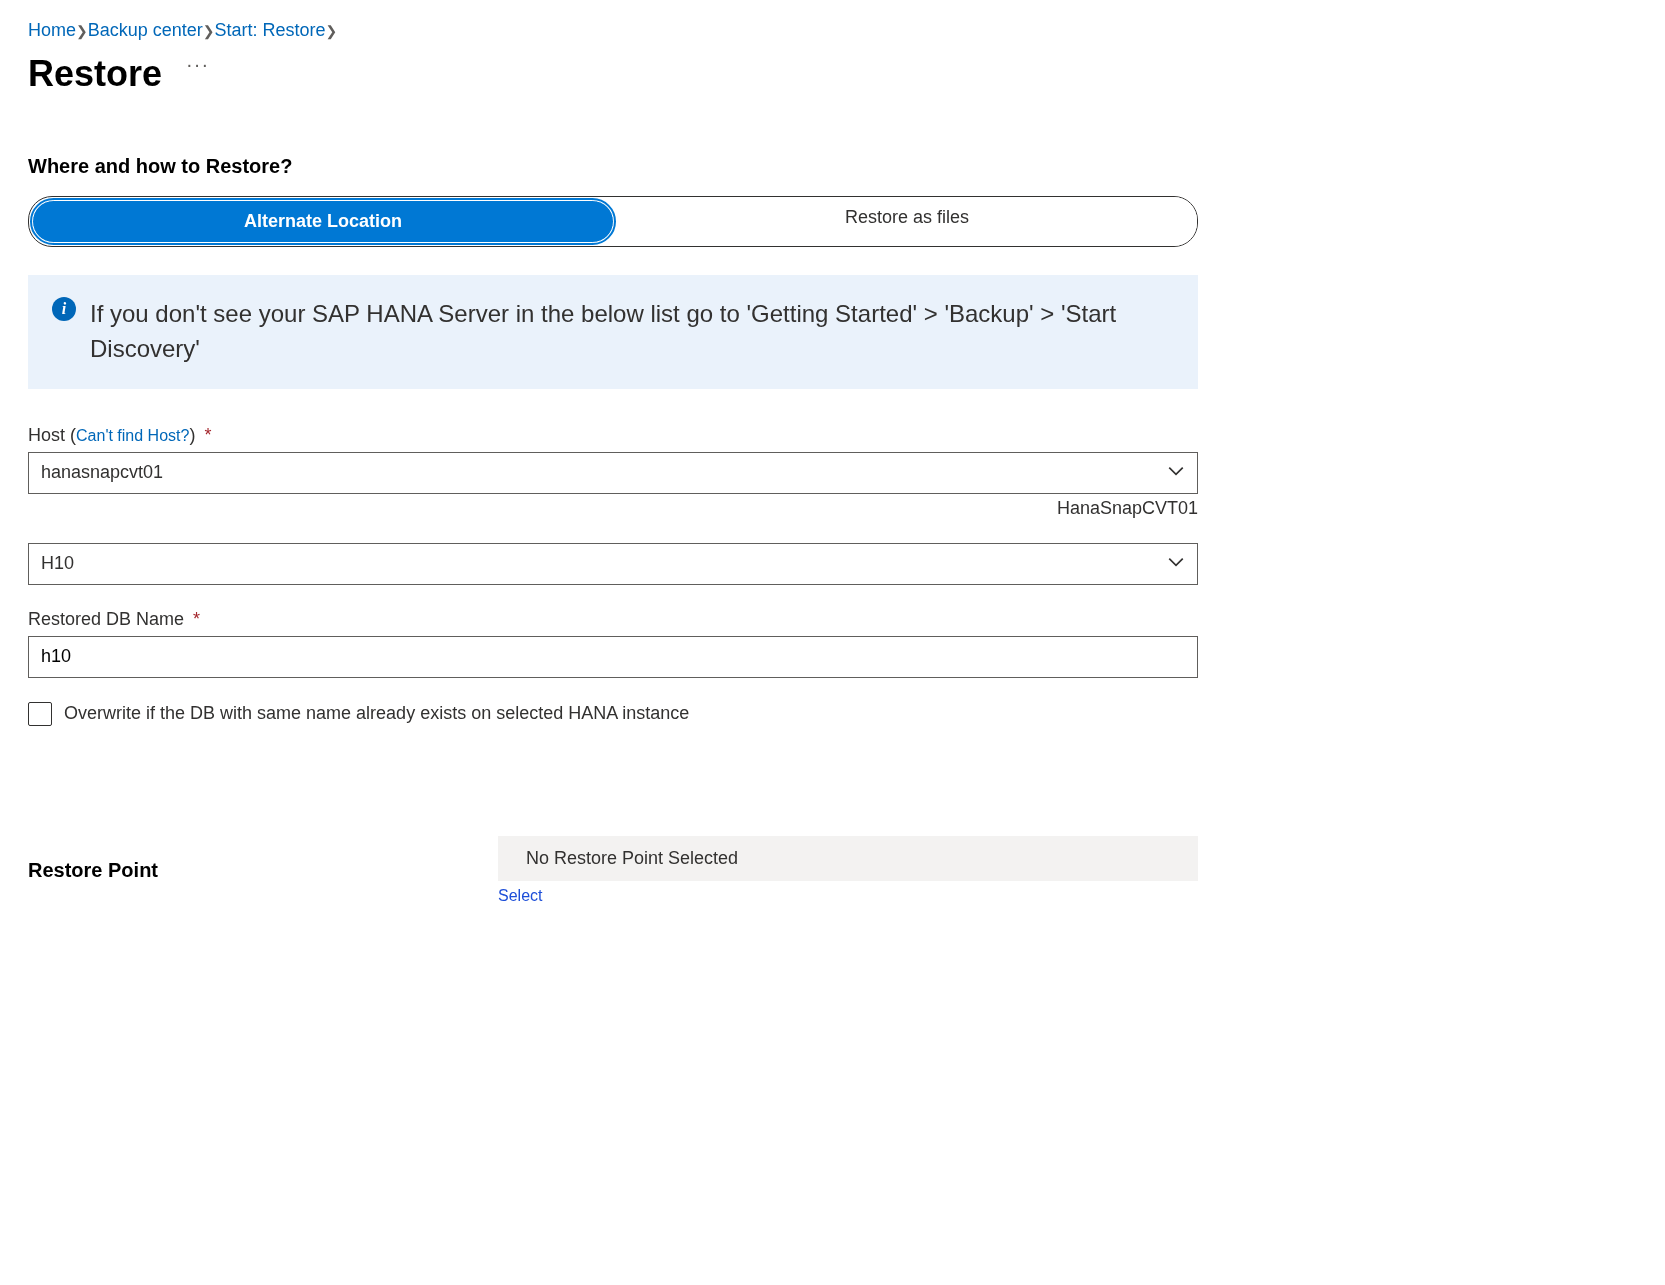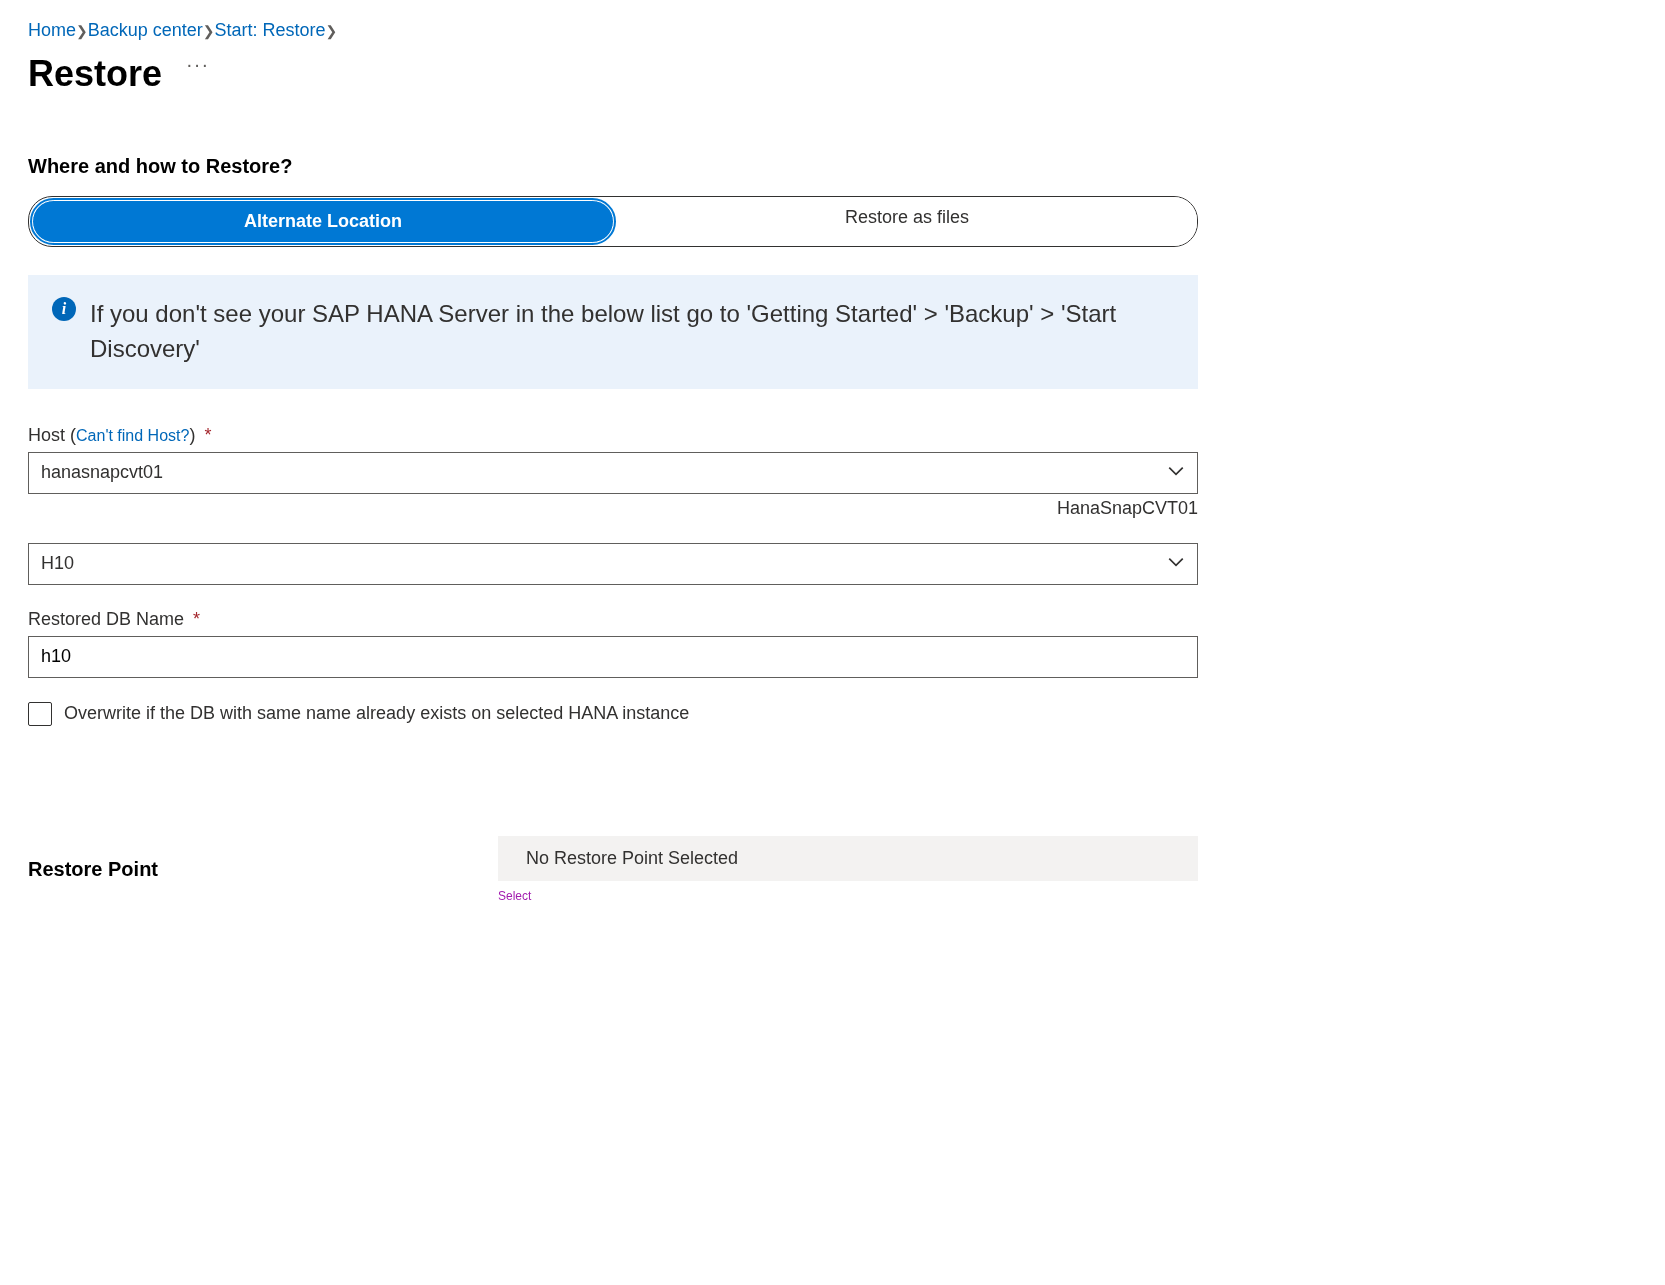--- a/index.html
+++ b/index.html
@@ -194,22 +194,22 @@
     }
     .restore-point-box {
       background: #f3f2f1;
       padding: 12px 28px;
       font-size: 18px;
       color: #323130;
       width: 700px;
       margin-bottom: 6px;
     }
     .select-link {
-      color: #a21caf;
-      font-size: 12px;
+      color: #1d4ed8;
+      font-size: 16px;
       text-decoration: none;
       cursor: pointer;
     }
   </style>
 </head>
 <body>
 
 <div class="breadcrumb">
   <a>Home</a>
   <span class="chevron">❯</span>

